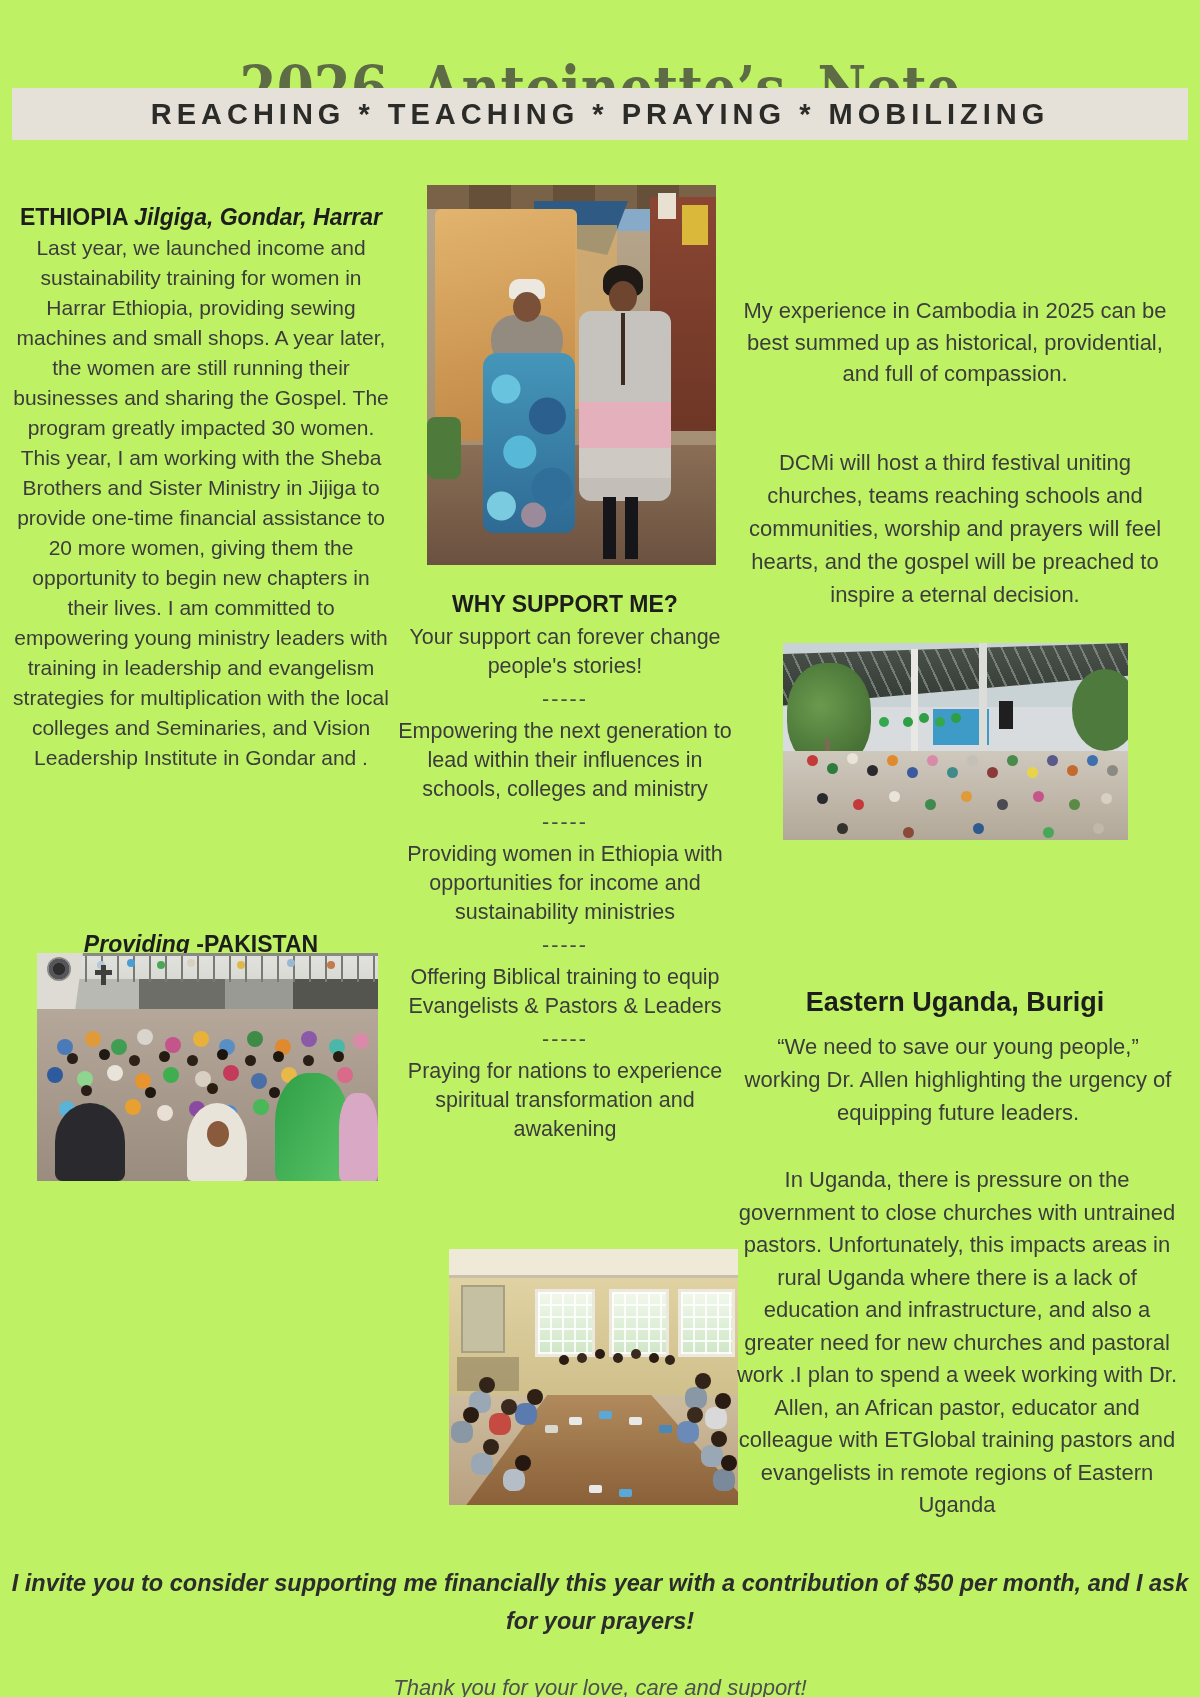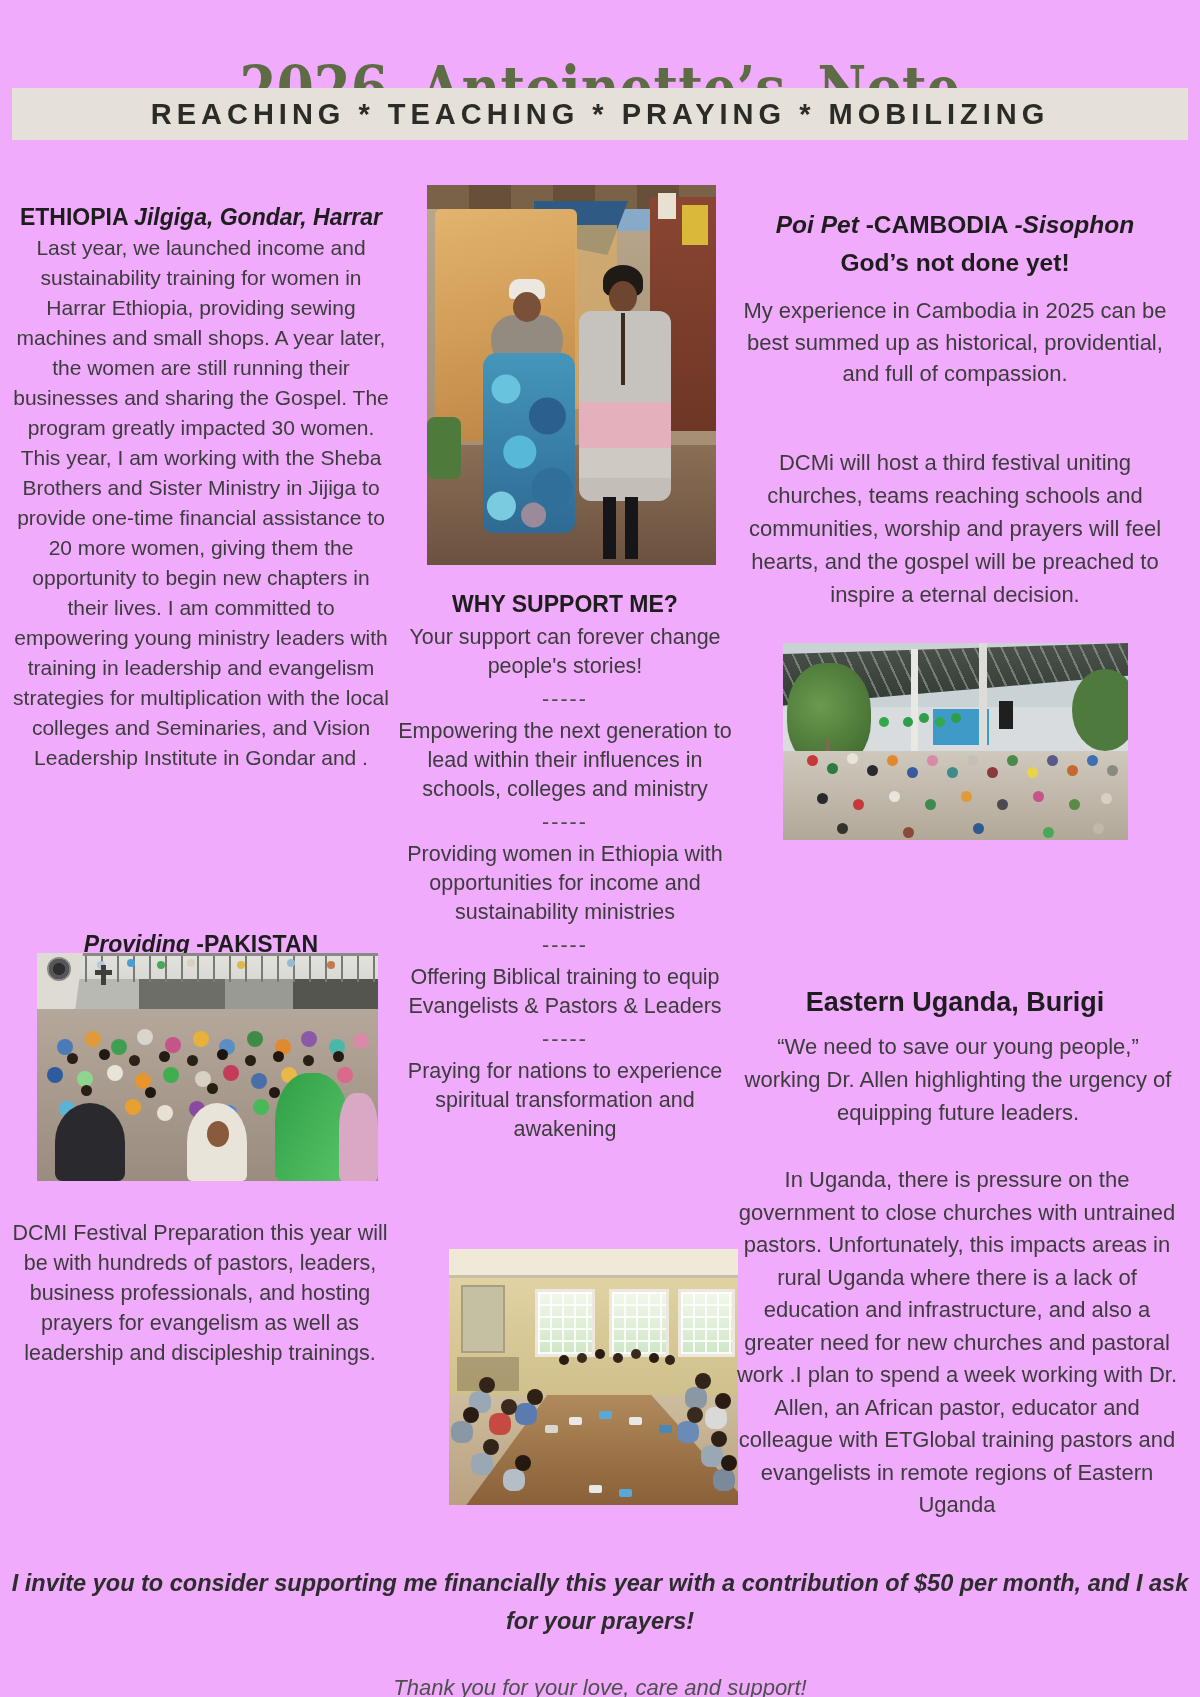--- a/index.html
+++ b/index.html
@@ -1,16 +1,16 @@
 <!DOCTYPE html>
 <html><head>
 <meta charset="utf-8">
 <style>
   html,body{margin:0;padding:0;background:#d8d7d4;}
-  .page{position:relative;width:1200px;height:1697px;background:#f0abfc;overflow:hidden;
+  .page{position:relative;width:1200px;height:1697px;background:#bef264;overflow:hidden;
         font-family:"Liberation Sans",sans-serif;color:#3c3c3c;}
   .abs{position:absolute;}
   .ctr{text-align:center;}
   .b{font-weight:700;}
   .bi{font-weight:700;font-style:italic;}
 
   .title{top:10px;left:0;width:1200px;text-align:center;
          font-family:"DejaVu Serif","Liberation Serif",serif;
          font-size:62px;font-weight:700;color:#5d6c45;letter-spacing:0px;word-spacing:16px;
          transform:scaleX(.86);transform-origin:50% 50%;}
@@ -200,21 +200,20 @@
     <div class="p-crowd"></div>
     <div class="p-scarves"></div>
     <div class="p-heads"></div>
     <div class="p-f1"></div>
     <div class="p-f2"></div>
     <div class="p-f2f"></div>
     <div class="p-f3"></div>
     <div class="p-f4"></div>
   </div>
 
-  <p class="abs body-txt pak-b">DCMI Festival Preparation this year will be with hundreds of pastors, leaders, business professionals, and hosting prayers for evangelism as well as leadership and discipleship trainings.</p>
 
   <div class="photo ph-eth" title="Two women standing together in a market street in Ethiopia">
     <div class="e-sky"></div>
     <div class="e-beam"></div>
     <div class="e-canopy"></div>
     <div class="e-drape"></div>
     <div class="e-drape2"></div>
     <div class="e-shack"></div>
     <div class="e-sign"></div>
     <div class="e-sign2"></div>
@@ -254,22 +253,20 @@
     <div class="c-win c-w3"></div>
     <div class="c-bench"></div>
     <div class="c-floor"></div>
     <div class="c-table"></div>
     <div class="c-farheads"></div>
     <div class="c-shirts"></div>
     <div class="c-heads"></div>
     <div class="c-books"></div>
   </div>
 
-  <p class="abs ctr h cam-h"><span class="bi">Poi Pet </span><span class="b">-CAMBODIA </span><span class="bi">-Sisophon</span><br>
-  <span class="b">God’s not done yet!</span></p>
 
   <p class="abs body-txt cam-p1">My experience in Cambodia in 2025 can be best summed up as historical, providential, and full of compassion.</p>
   <p class="abs body-txt cam-p2">DCMi will host a third festival uniting churches, teams reaching schools and communities, worship and prayers will feel hearts, and the gospel will be preached to inspire a eternal decision.</p>
 
   <div class="photo ph-cam" title="Outdoor festival crowd seated under a pavilion in Cambodia">
     <div class="m-wall"></div>
     <div class="m-roof"></div>
     <div class="m-treeL"></div>
     <div class="m-trunk"></div>
     <div class="m-treeR"></div>

